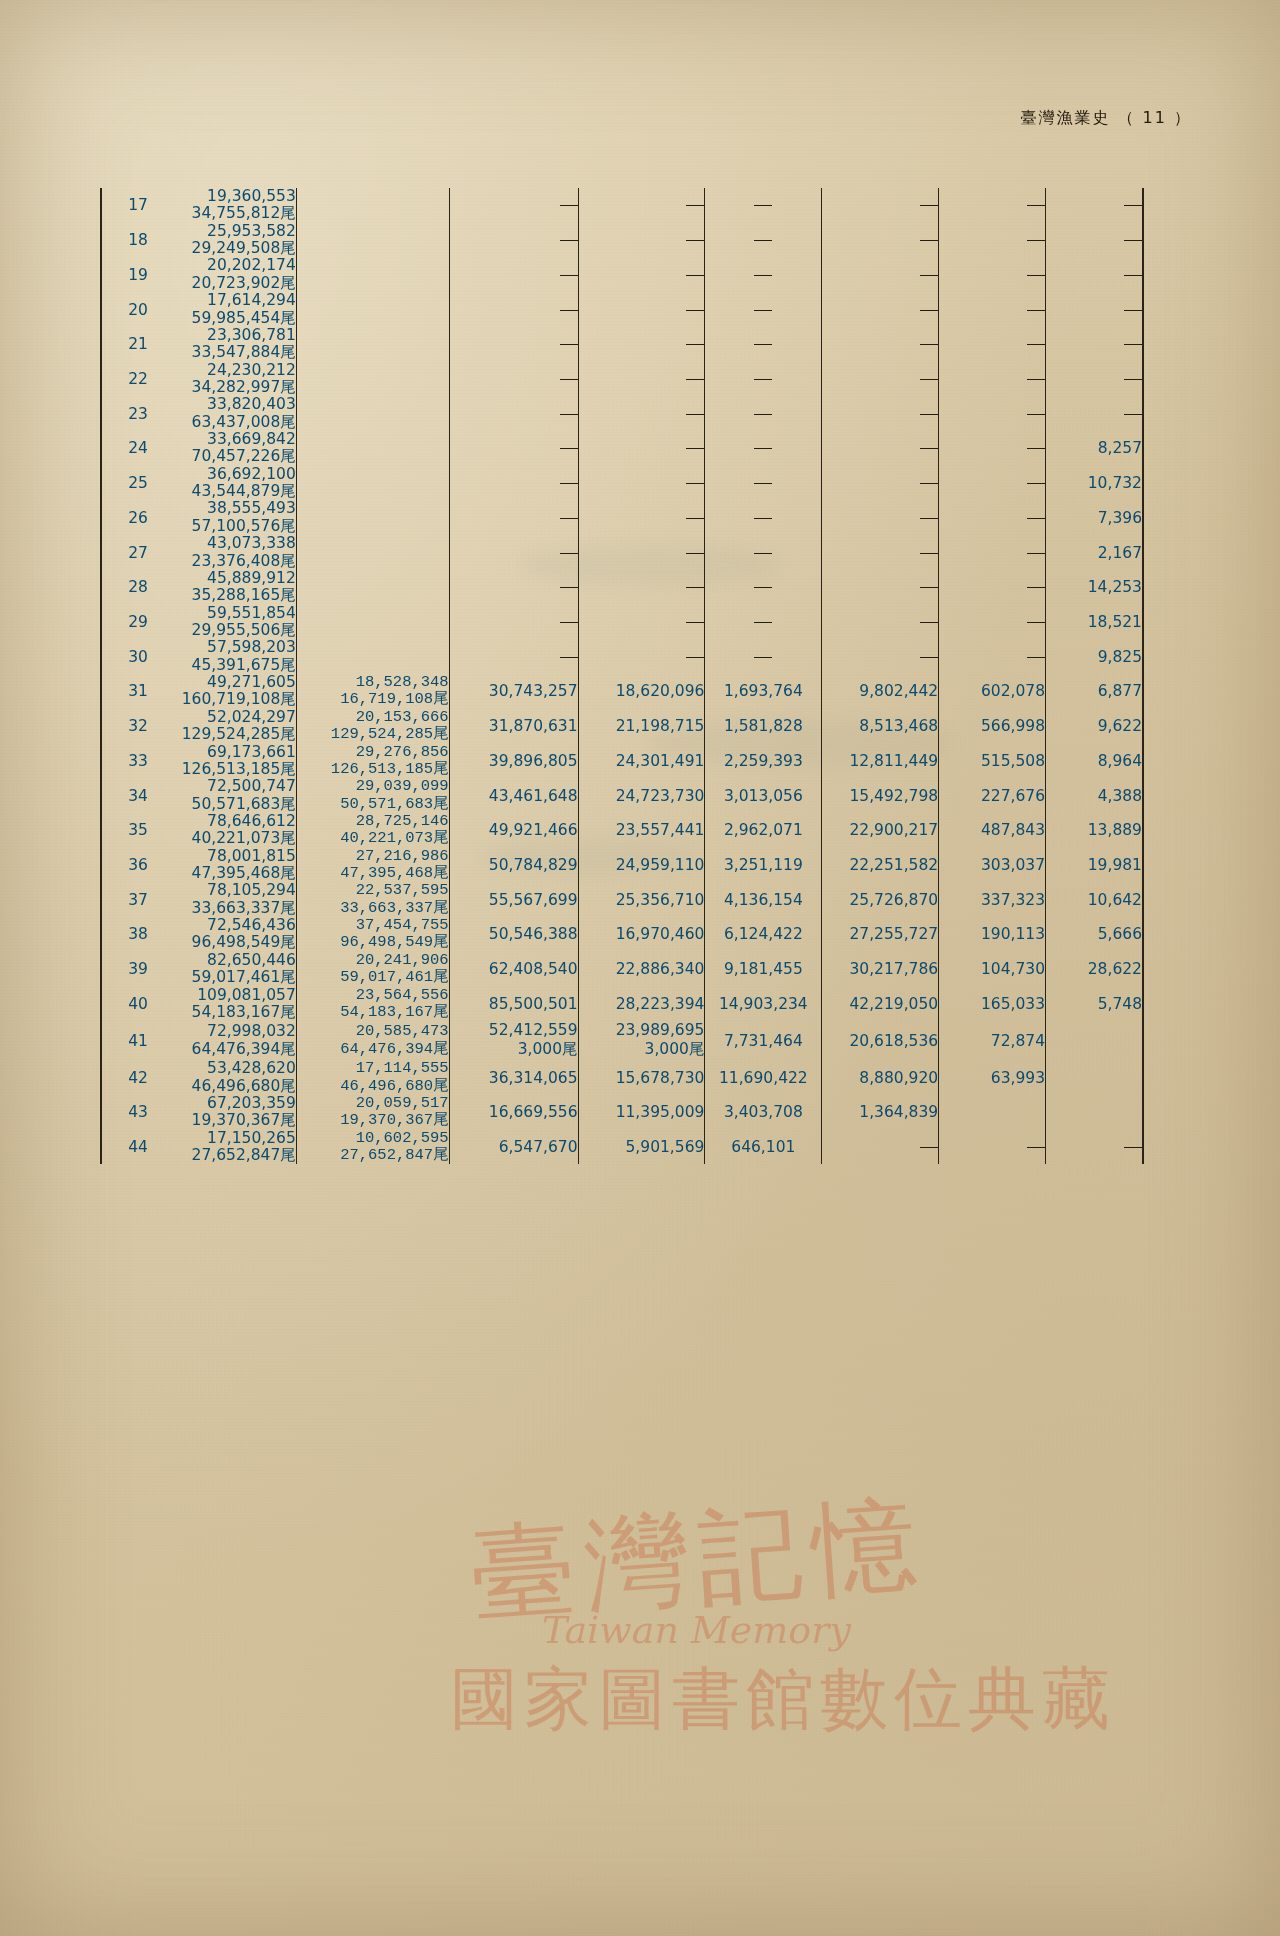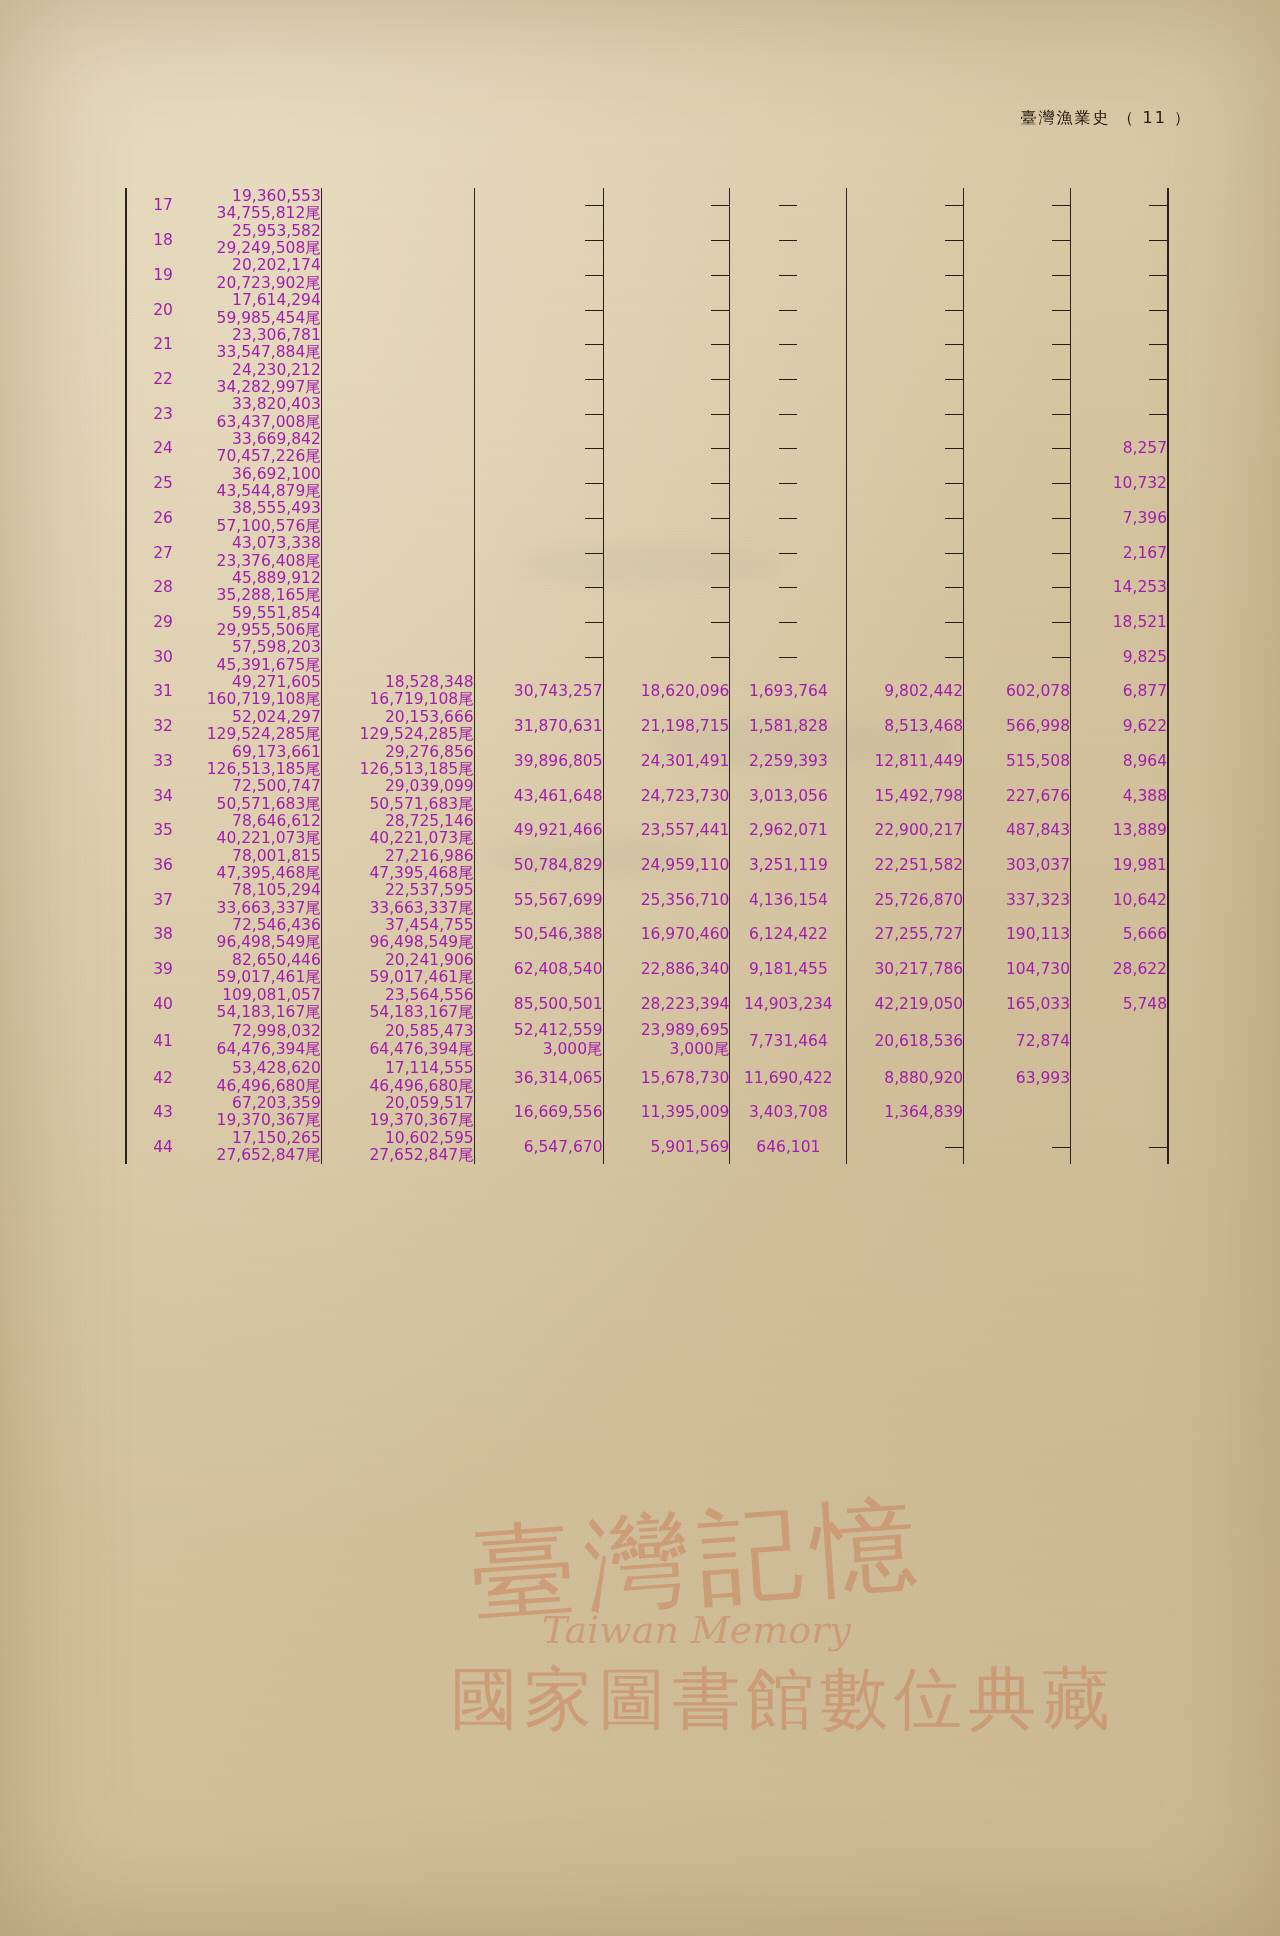--- a/index.html
+++ b/index.html
@@ -57,22 +57,21 @@
     left: 100px;
     top: 188px;
     width: 1044px;
     height: 1600px;
   }
 
   table.fishery {
     border-collapse: collapse;
     width: 100%;
     font-family: "DejaVu Sans", sans-serif;
-    color: #a21caf;
-    margin-left: 25px;
+    color: #0c4a6e;
   }
 
   table.fishery td {
     vertical-align: middle;
     padding: 0;
     font-size: 15.5px;
     white-space: nowrap;
   }
 
   
@@ -90,20 +89,21 @@
     width: 148px;
     text-align: right;
     padding-right: 6px;
     line-height: 1.12;
   }
   td.c2 {
     width: 152px;
     text-align: right;
     padding-right: 6px;
     line-height: 1.12;
+    font-family: Liberation Mono, monospace;
   }
   td.c3 { width: 128px; text-align: right; padding-right: 8px; }
   td.c4 { width: 126px; text-align: right; padding-right: 8px; }
   td.c5 { width: 116px; text-align: center; padding-right: 8px; }
   td.c6 { width: 116px; text-align: right; padding-right: 8px; }
   td.c7 { width: 106px; text-align: right; padding-right: 8px; }
   td.c8 { width: 96px;  text-align: right; padding-right: 10px; }
 
   .dash { display: inline-block; width: 18px; border-top: 1.6px solid #241d12; vertical-align: 4px; }
 

